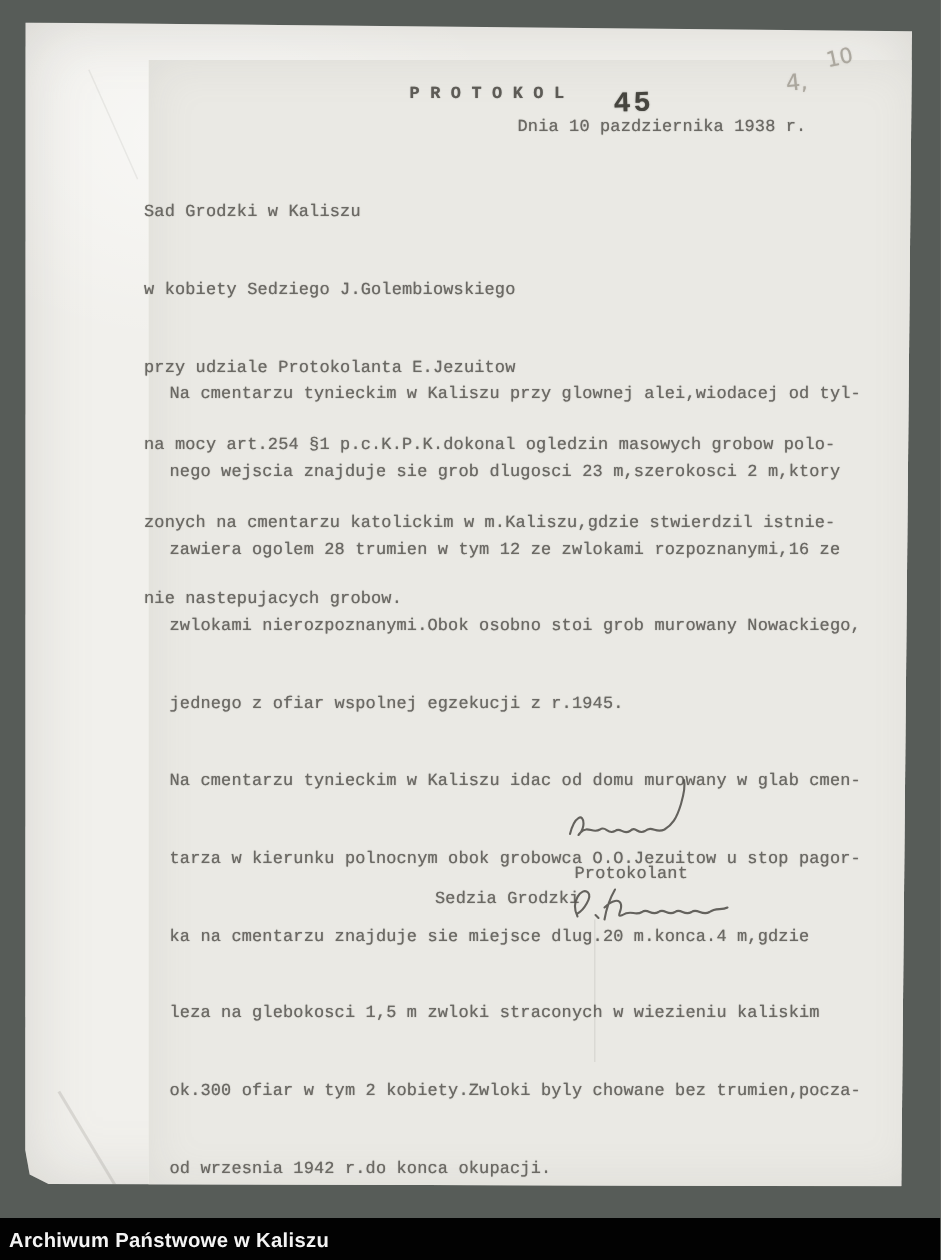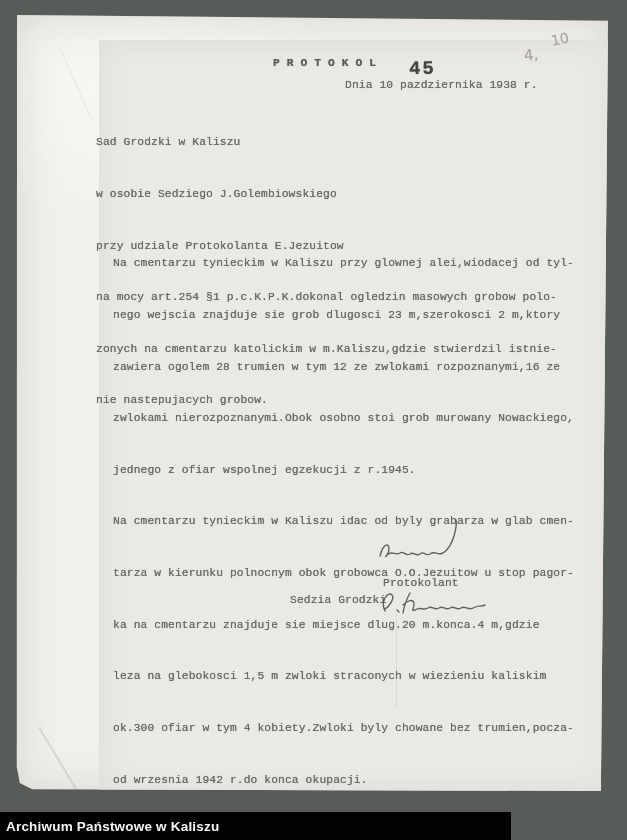--- a/index.html
+++ b/index.html
@@ -40,21 +40,21 @@
   }
   .pencil{
     position:absolute;color:#aba79e;font-family:"DejaVu Sans",sans-serif;
     text-shadow:0 0 1px rgba(171,167,158,0.6);
   }
   .pencil.p1{left:524px;top:46px;font-size:15px;transform:rotate(-6deg);}
   .pencil.p2{left:551px;top:31px;font-size:14px;transform:rotate(-12deg);}
   .sig{position:absolute;}
   .sig svg path{fill:none;stroke:#514f4a;stroke-width:1.4;stroke-linecap:round;opacity:0.88;}
   .footer-bar{
-    position:absolute;left:0;bottom:0;width:511px;height:28px;background:#020202;
+    position:absolute;left:0;bottom:0;width:627px;height:28px;background:#020202;
     display:flex;align-items:center;
   }
   .footer-caption{
     color:#f4f4f4;font-family:"Liberation Sans","DejaVu Sans",sans-serif;
     font-weight:bold;font-size:13.5px;padding-left:6px;letter-spacing:0.2px;
   }
 </style>
 </head>
 <body>
 
@@ -71,38 +71,38 @@
 
   <div class="stamp">45</div>
 
   <div class="pencil p1">4,</div>
   <div class="pencil p2">10</div>
 
   <div class="tw" style="left:345px;top:77px;">Dnia 10 pazdziernika 1938 r.</div>
 
   <div class="tw" style="left:96px;top:100px;">
     <div>Sad Grodzki w Kaliszu</div>
-    <div>w osobie Sedziego J.Golembiowskiego</div>
+    <div>w kobiety Sedziego J.Golembiowskiego</div>
     <div>przy udziale Protokolanta E.Jezuitow</div>
     <div>na mocy art.254 §1 p.c.K.P.K.dokonal ogledzin masowych grobow polo-</div>
     <div>zonych na cmentarzu katolickim w m.Kaliszu,gdzie stwierdzil istnie-</div>
     <div>nie nastepujacych grobow.</div>
   </div>
 
   <div class="tw" style="left:113px;top:221px;">
     <div>Na cmentarzu tynieckim w Kaliszu przy glownej alei,wiodacej od tyl-</div>
     <div>nego wejscia znajduje sie grob dlugosci 23 m,szerokosci 2 m,ktory</div>
     <div>zawiera ogolem 28 trumien w tym 12 ze zwlokami rozpoznanymi,16 ze</div>
     <div>zwlokami nierozpoznanymi.Obok osobno stoi grob murowany Nowackiego,</div>
     <div>jednego z ofiar wspolnej egzekucji z r.1945.</div>
-    <div>Na cmentarzu tynieckim w Kaliszu idac od byly grabarza w glab cmen-</div>
+    <div>Na cmentarzu tynieckim w Kaliszu idac od domu murowany w glab cmen-</div>
     <div>tarza w kierunku polnocnym obok grobowca O.O.Jezuitow u stop pagor-</div>
     <div>ka na cmentarzu znajduje sie miejsce dlug.20 m.konca.4 m,gdzie</div>
     <div>leza na glebokosci 1,5 m zwloki straconych w wiezieniu kaliskim</div>
-    <div>ok.300 ofiar w tym 4 kobiety.Zwloki byly chowane bez trumien,pocza-</div>
+    <div>ok.300 ofiar w tym 2 kobiety.Zwloki byly chowane bez trumien,pocza-</div>
     <div>od wrzesnia 1942 r.do konca okupacji.</div>
     
     
     
     
     
     
   </div>
 
   <div class="tw" style="left:290px;top:544px;margin-top:48px;">Sedzia Grodzki</div>

